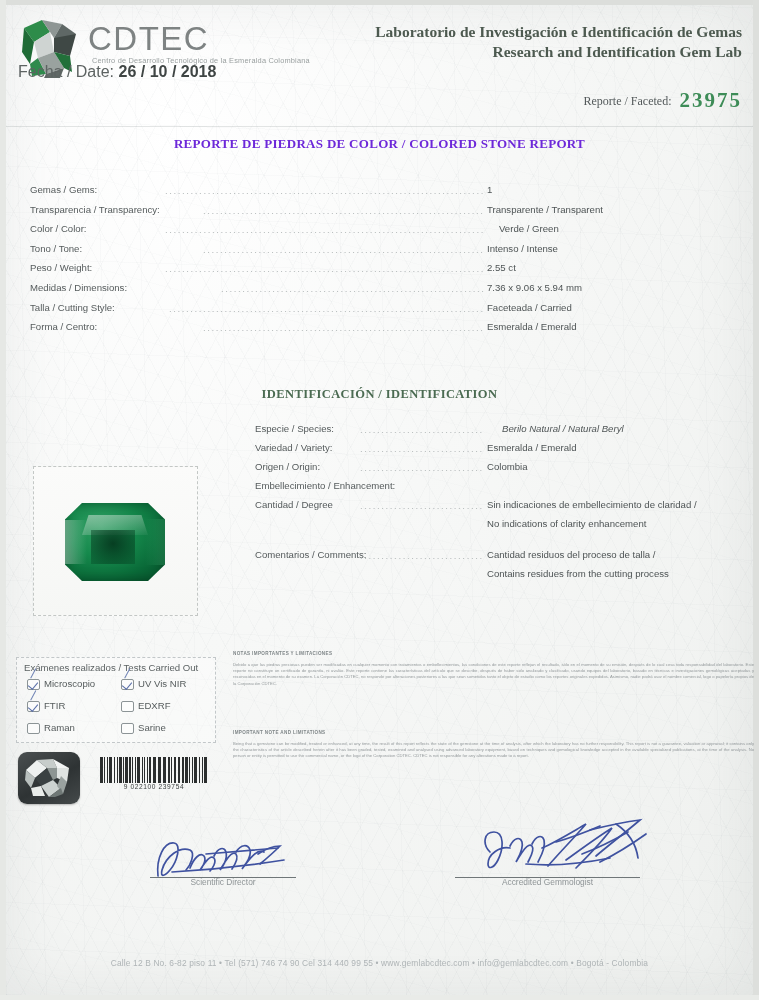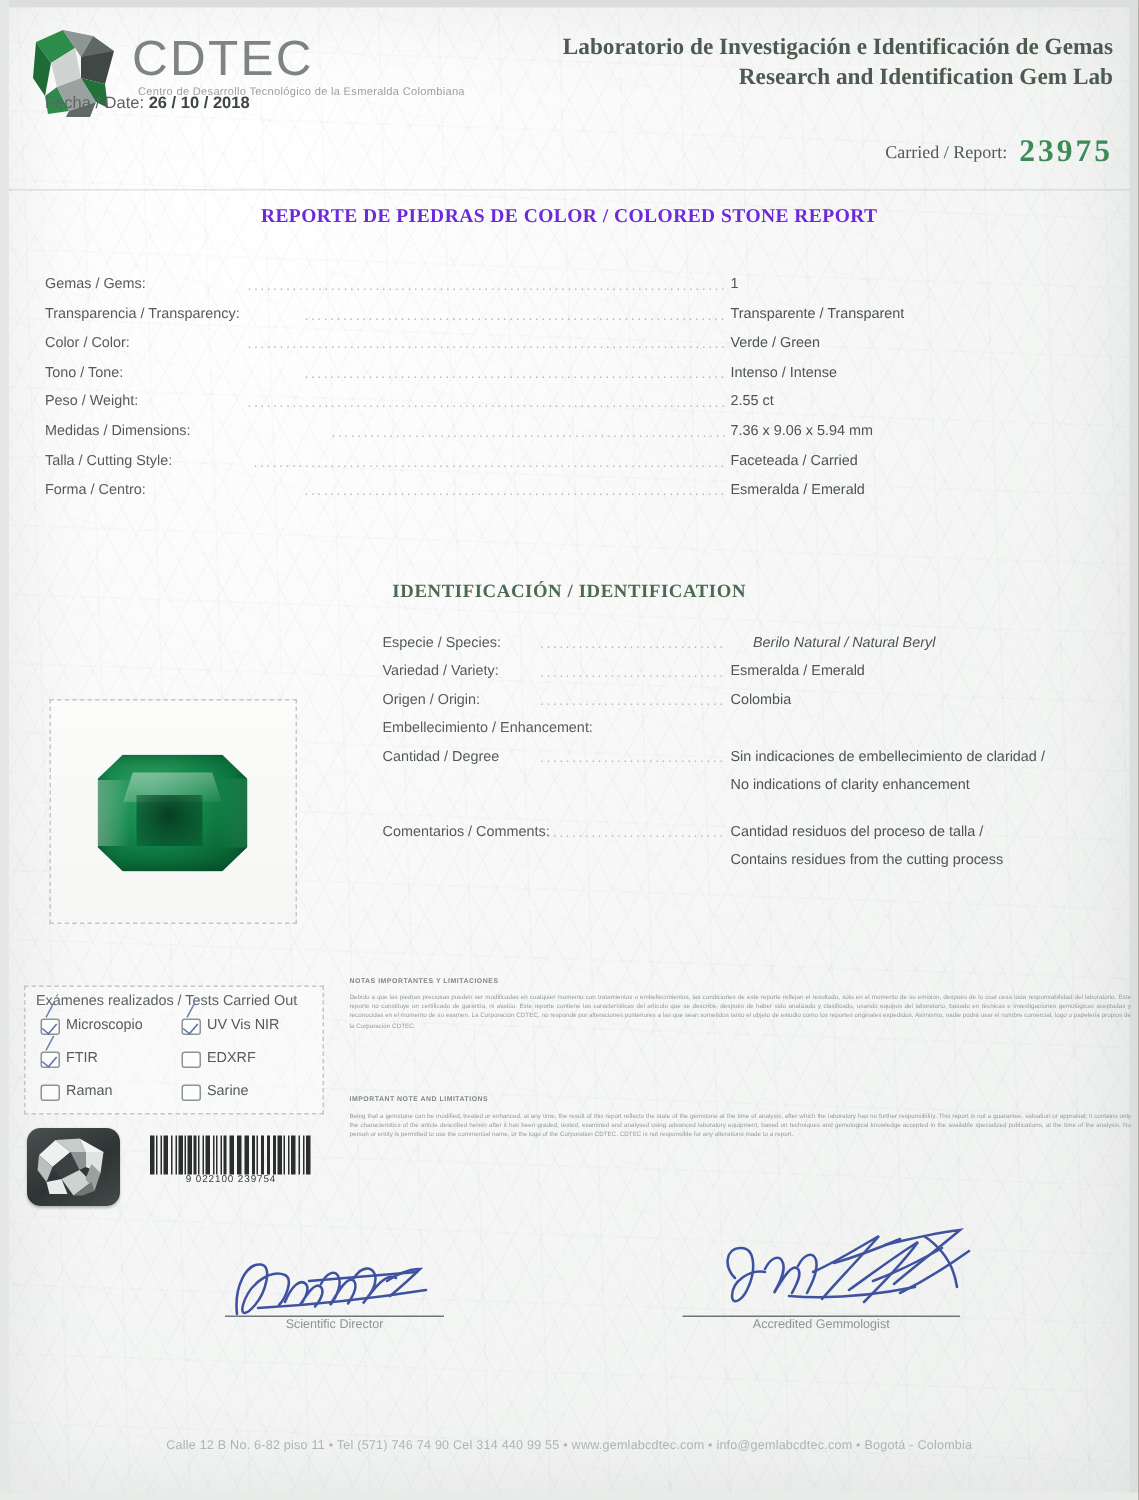--- a/index.html
+++ b/index.html
@@ -54,22 +54,22 @@
     position:absolute; left:74px; top:2px;
     font-size: 33px; letter-spacing: 1.5px;
     color: #7e8383; font-weight: 400;
     font-family: "Liberation Sans", sans-serif;
   }
   #logo-sub {
     position:absolute; left:78px; top:38px; width:240px;
     font-size: 7.4px; line-height:9.5px; color:#9aa0a0; letter-spacing:.2px;
   }
   #date-line {
-    position:absolute; left:30px; top:63px;
-    font-size: 11px; color:#5d6362; white-space:nowrap;
+    position:absolute; left:18px; top:63px;
+    font-size: 16px; color:#5d6362; white-space:nowrap;
   }
   #date-line b { color:#3f4544; font-weight:700; }
 
   #lab-title {
     left: 330px; top: 22px; width: 412px;
     text-align: right;
     font-family: "Liberation Serif", serif;
     font-weight: 700;
     font-size: 15.5px;
     line-height: 20px;
@@ -257,41 +257,41 @@
     <span>Fecha / Date:</span>
     <b>26 / 10 / 2018</b>
   </div>
 
   <div class="layer" id="lab-title">
     <div>Laboratorio de Investigación e Identificación de Gemas</div>
     <div>Research and Identification Gem Lab</div>
   </div>
 
   <div class="layer" id="report-no">
-    <span>Carried / Report:</span><span class="num">23975</span>
+    <span>Reporte / Faceted:</span><span class="num">23975</span>
   </div>
   <div class="layer" id="head-rule"></div>
 
   <div class="layer" id="report-title">REPORTE DE PIEDRAS DE COLOR / COLORED STONE REPORT</div>
 
   <div id="spec-list">
       <div class="spec" style="left: 30px; top: 184px;">
         <span class="lbl">Gemas / Gems:</span>
         <span class="dots" style="left: 135px; width: 319px;">...........................................................................................................................</span>
         <span class="val" style="left: 457px;">1</span>
       </div>
       <div class="spec" style="left: 30px; top: 203.6px;">
         <span class="lbl">Transparencia / Transparency:</span>
         <span class="dots" style="left: 173px; width: 281px;">.............................................................................................................</span>
         <span class="val" style="left: 457px;">Transparente / Transparent</span>
       </div>
       <div class="spec" style="left: 30px; top: 223.2px;">
         <span class="lbl">Color / Color:</span>
         <span class="dots" style="left: 135px; width: 319px;">...........................................................................................................................</span>
-        <span class="val" style="left: 457px;">Verde / Green</span>
+        <span class="val" style="left: 469px;">Verde / Green</span>
       </div>
       <div class="spec" style="left: 30px; top: 242.8px;">
         <span class="lbl">Tono / Tone:</span>
         <span class="dots" style="left: 173px; width: 281px;">.............................................................................................................</span>
         <span class="val" style="left: 457px;">Intenso / Intense</span>
       </div>
       <div class="spec" style="left: 30px; top: 262.4px;">
         <span class="lbl">Peso / Weight:</span>
         <span class="dots" style="left: 135px; width: 319px;">...........................................................................................................................</span>
         <span class="val" style="left: 457px;">2.55 ct</span>

